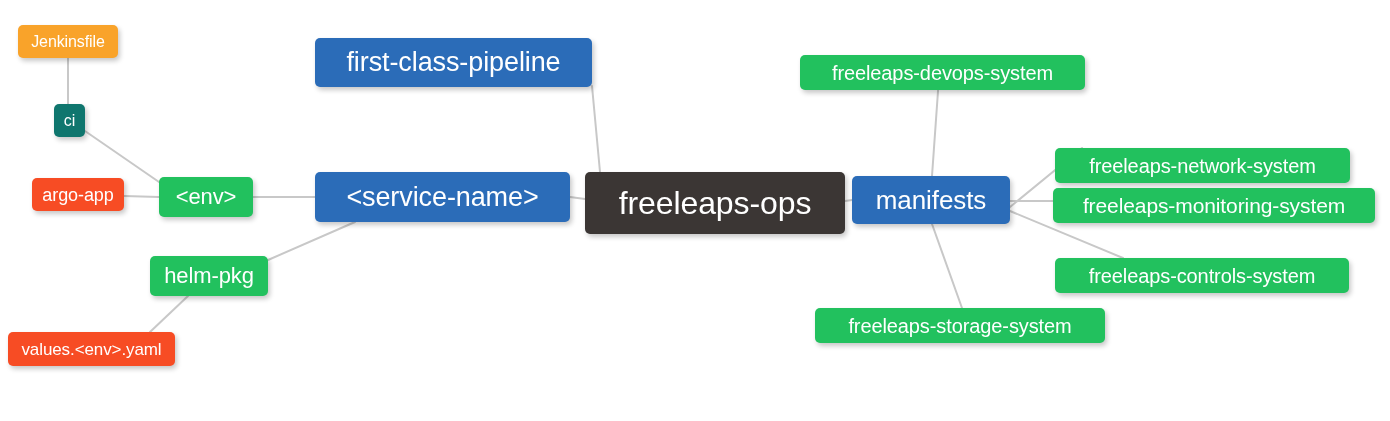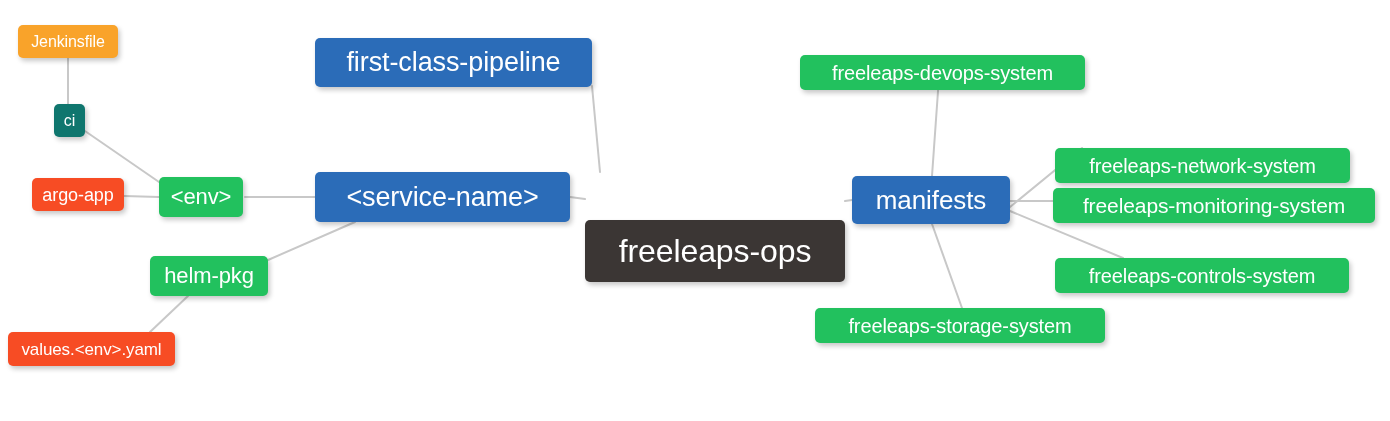--- a/index.html
+++ b/index.html
@@ -56,33 +56,33 @@
       <path d="M 159 197 L 124 196" stroke="#c8c8c8" stroke-width="2" fill="none" stroke-linecap="round"></path>
       <path d="M 68 104 L 68 58" stroke="#c8c8c8" stroke-width="2" fill="none" stroke-linecap="round"></path>
       <path d="M 188 296 L 150 332" stroke="#c8c8c8" stroke-width="2" fill="none" stroke-linecap="round"></path>
       <path d="M 932 176 L 940 63" stroke="#c8c8c8" stroke-width="2" fill="none" stroke-linecap="round"></path>
       <path d="M 1010 207 L 1082 148" stroke="#c8c8c8" stroke-width="2" fill="none" stroke-linecap="round"></path>
       <path d="M 1010 201 L 1053 201" stroke="#c8c8c8" stroke-width="2" fill="none" stroke-linecap="round"></path>
       <path d="M 1010 211 L 1123 258" stroke="#c8c8c8" stroke-width="2" fill="none" stroke-linecap="round"></path>
       <path d="M 932 224 L 962 308" stroke="#c8c8c8" stroke-width="2" fill="none" stroke-linecap="round"></path>
     </svg>
   <div id="node-layer">
-      <div class="node" style="left: 585px; top: 172px; width: 260px; height: 62px; background: rgb(59, 54, 52); font-size: 32px; margin-top: 48px;">
+      <div class="node" style="left: 585px; top: 172px; width: 260px; height: 62px; background: rgb(59, 54, 52); font-size: 32px;">
         <span>freeleaps-ops</span>
       </div>
       <div class="node" style="left: 315px; top: 38px; width: 277px; height: 49px; background: rgb(43, 108, 184); font-size: 27px;">
         <span>first-class-pipeline</span>
       </div>
       <div class="node" style="left: 315px; top: 172px; width: 255px; height: 50px; background: rgb(43, 108, 184); font-size: 27px; justify-content: center;">
         <span>&lt;service-name&gt;</span>
       </div>
       <div class="node" style="left: 852px; top: 176px; width: 158px; height: 48px; background: rgb(43, 108, 184); font-size: 26px;">
         <span>manifests</span>
       </div>
-      <div class="node" style="left: 159px; top: 177px; width: 84px; height: 40px; background: rgb(34, 193, 94); font-size: 22px;">
+      <div class="node" style="left: 159px; top: 177px; width: 94px; height: 40px; background: rgb(34, 193, 94); font-size: 22px;">
         <span>&lt;env&gt;</span>
       </div>
       <div class="node" style="left: 150px; top: 256px; width: 118px; height: 40px; background: rgb(34, 193, 94); font-size: 22px;">
         <span>helm-pkg</span>
       </div>
       <div class="node" style="left: 800px; top: 28px; width: 285px; height: 35px; background: rgb(34, 193, 94); font-size: 20px; margin-top: 27px;">
         <span>freeleaps-devops-system</span>
       </div>
       <div class="node" style="left: 1055px; top: 113px; width: 295px; height: 35px; background: rgb(34, 193, 94); font-size: 20px; margin-top: 35px;">
         <span>freeleaps-network-system</span>

